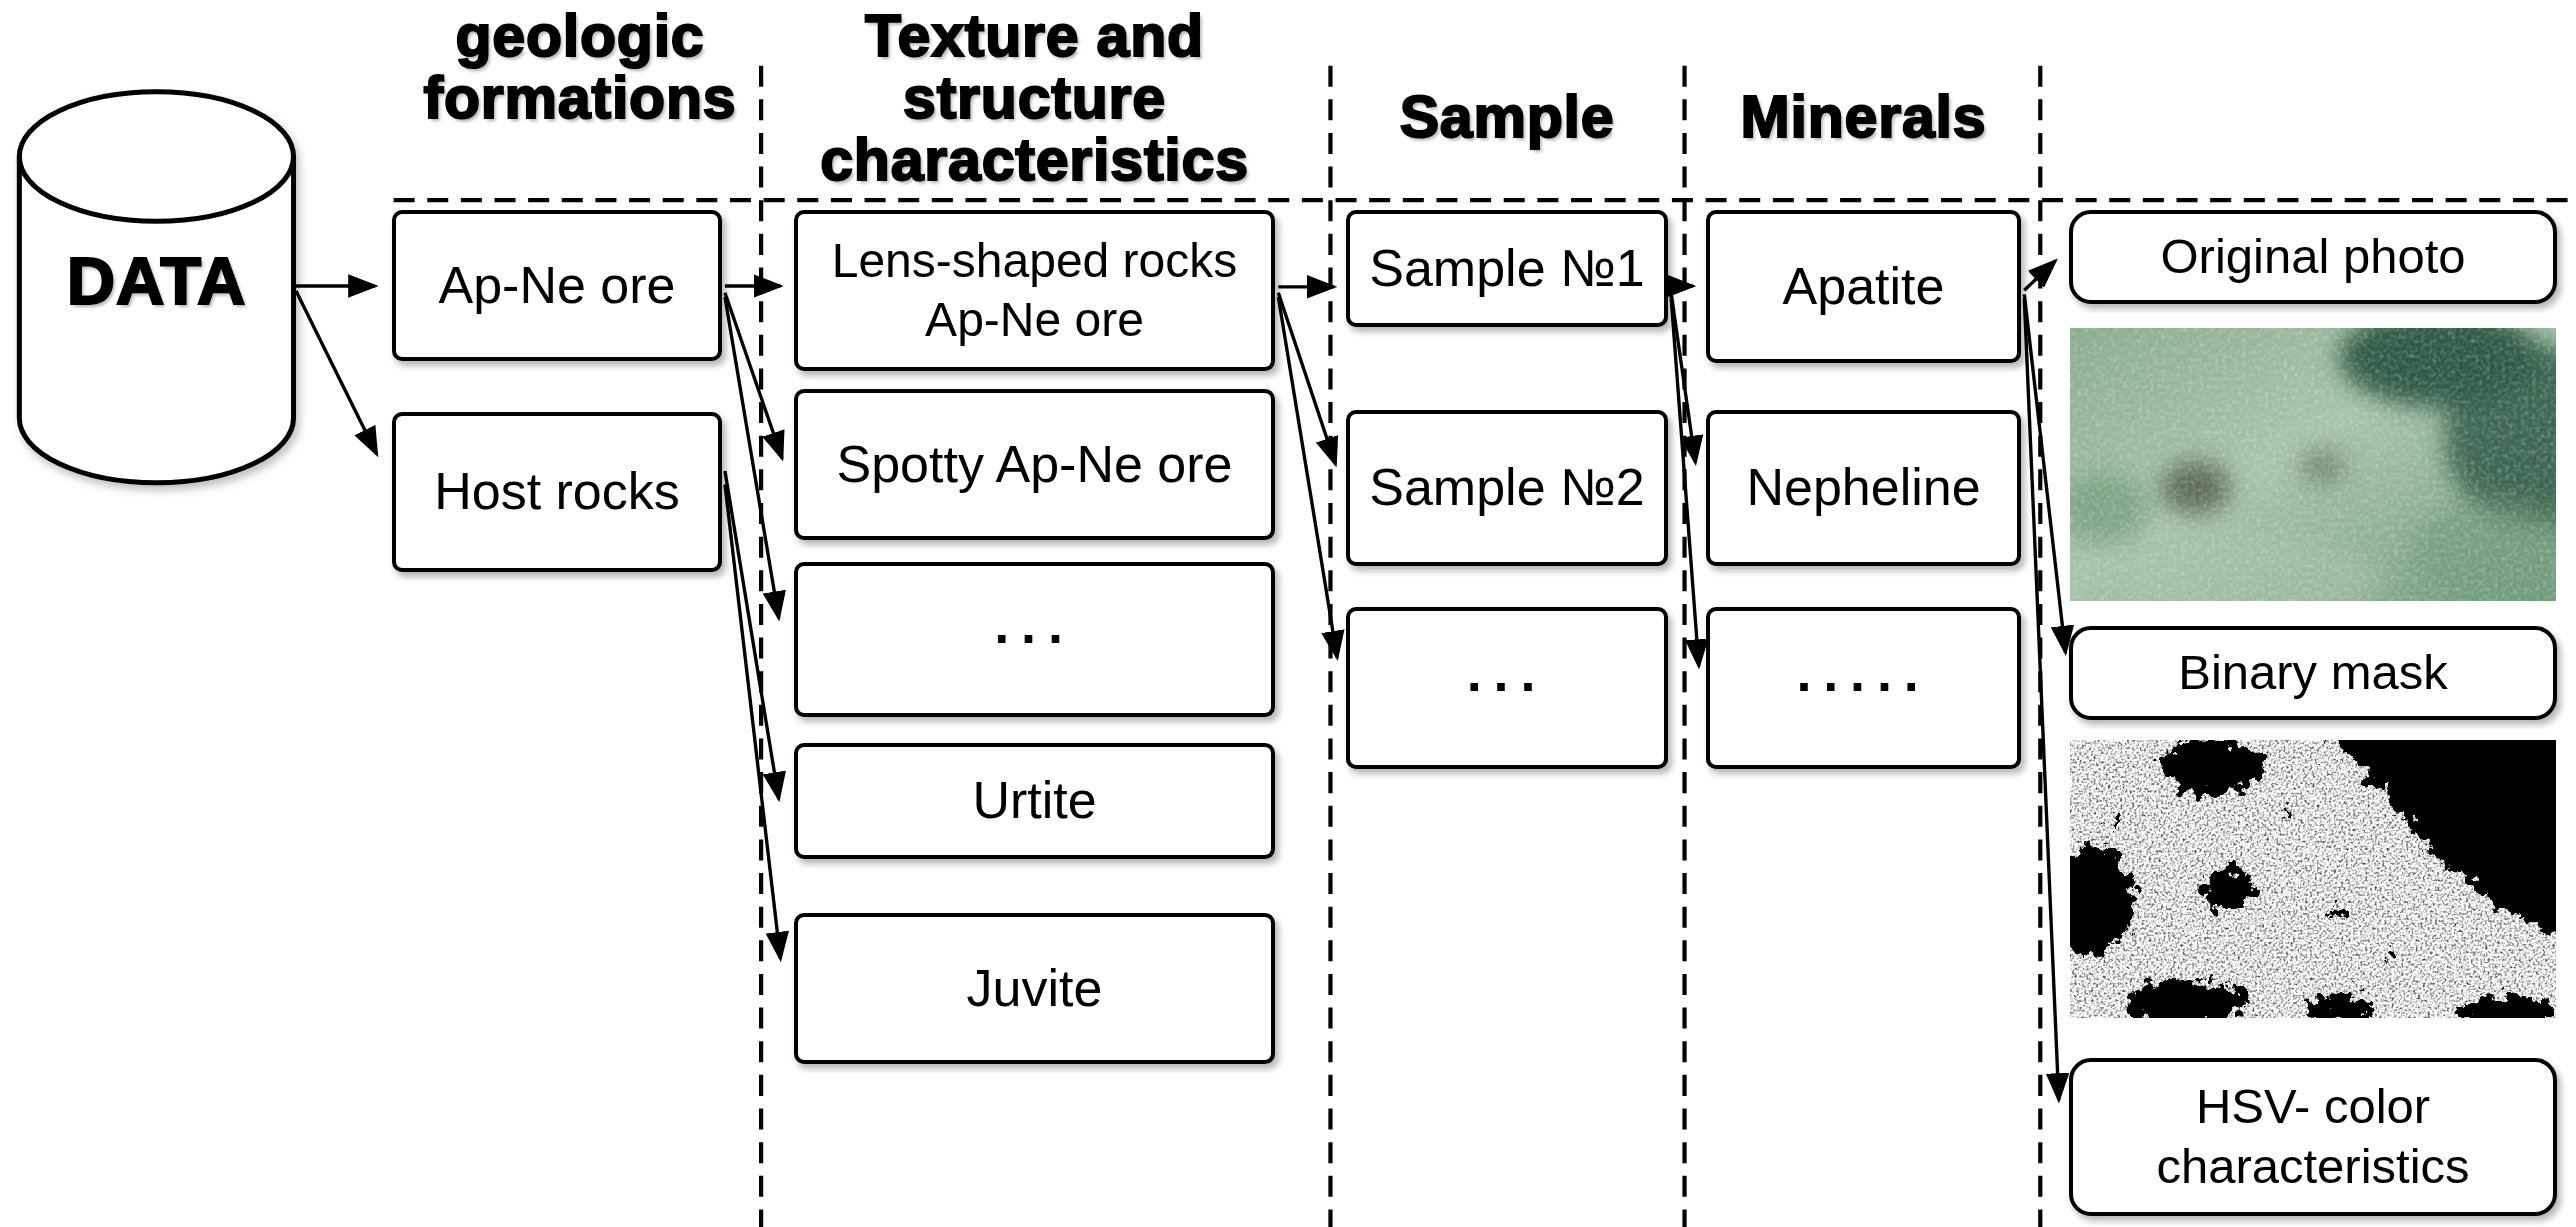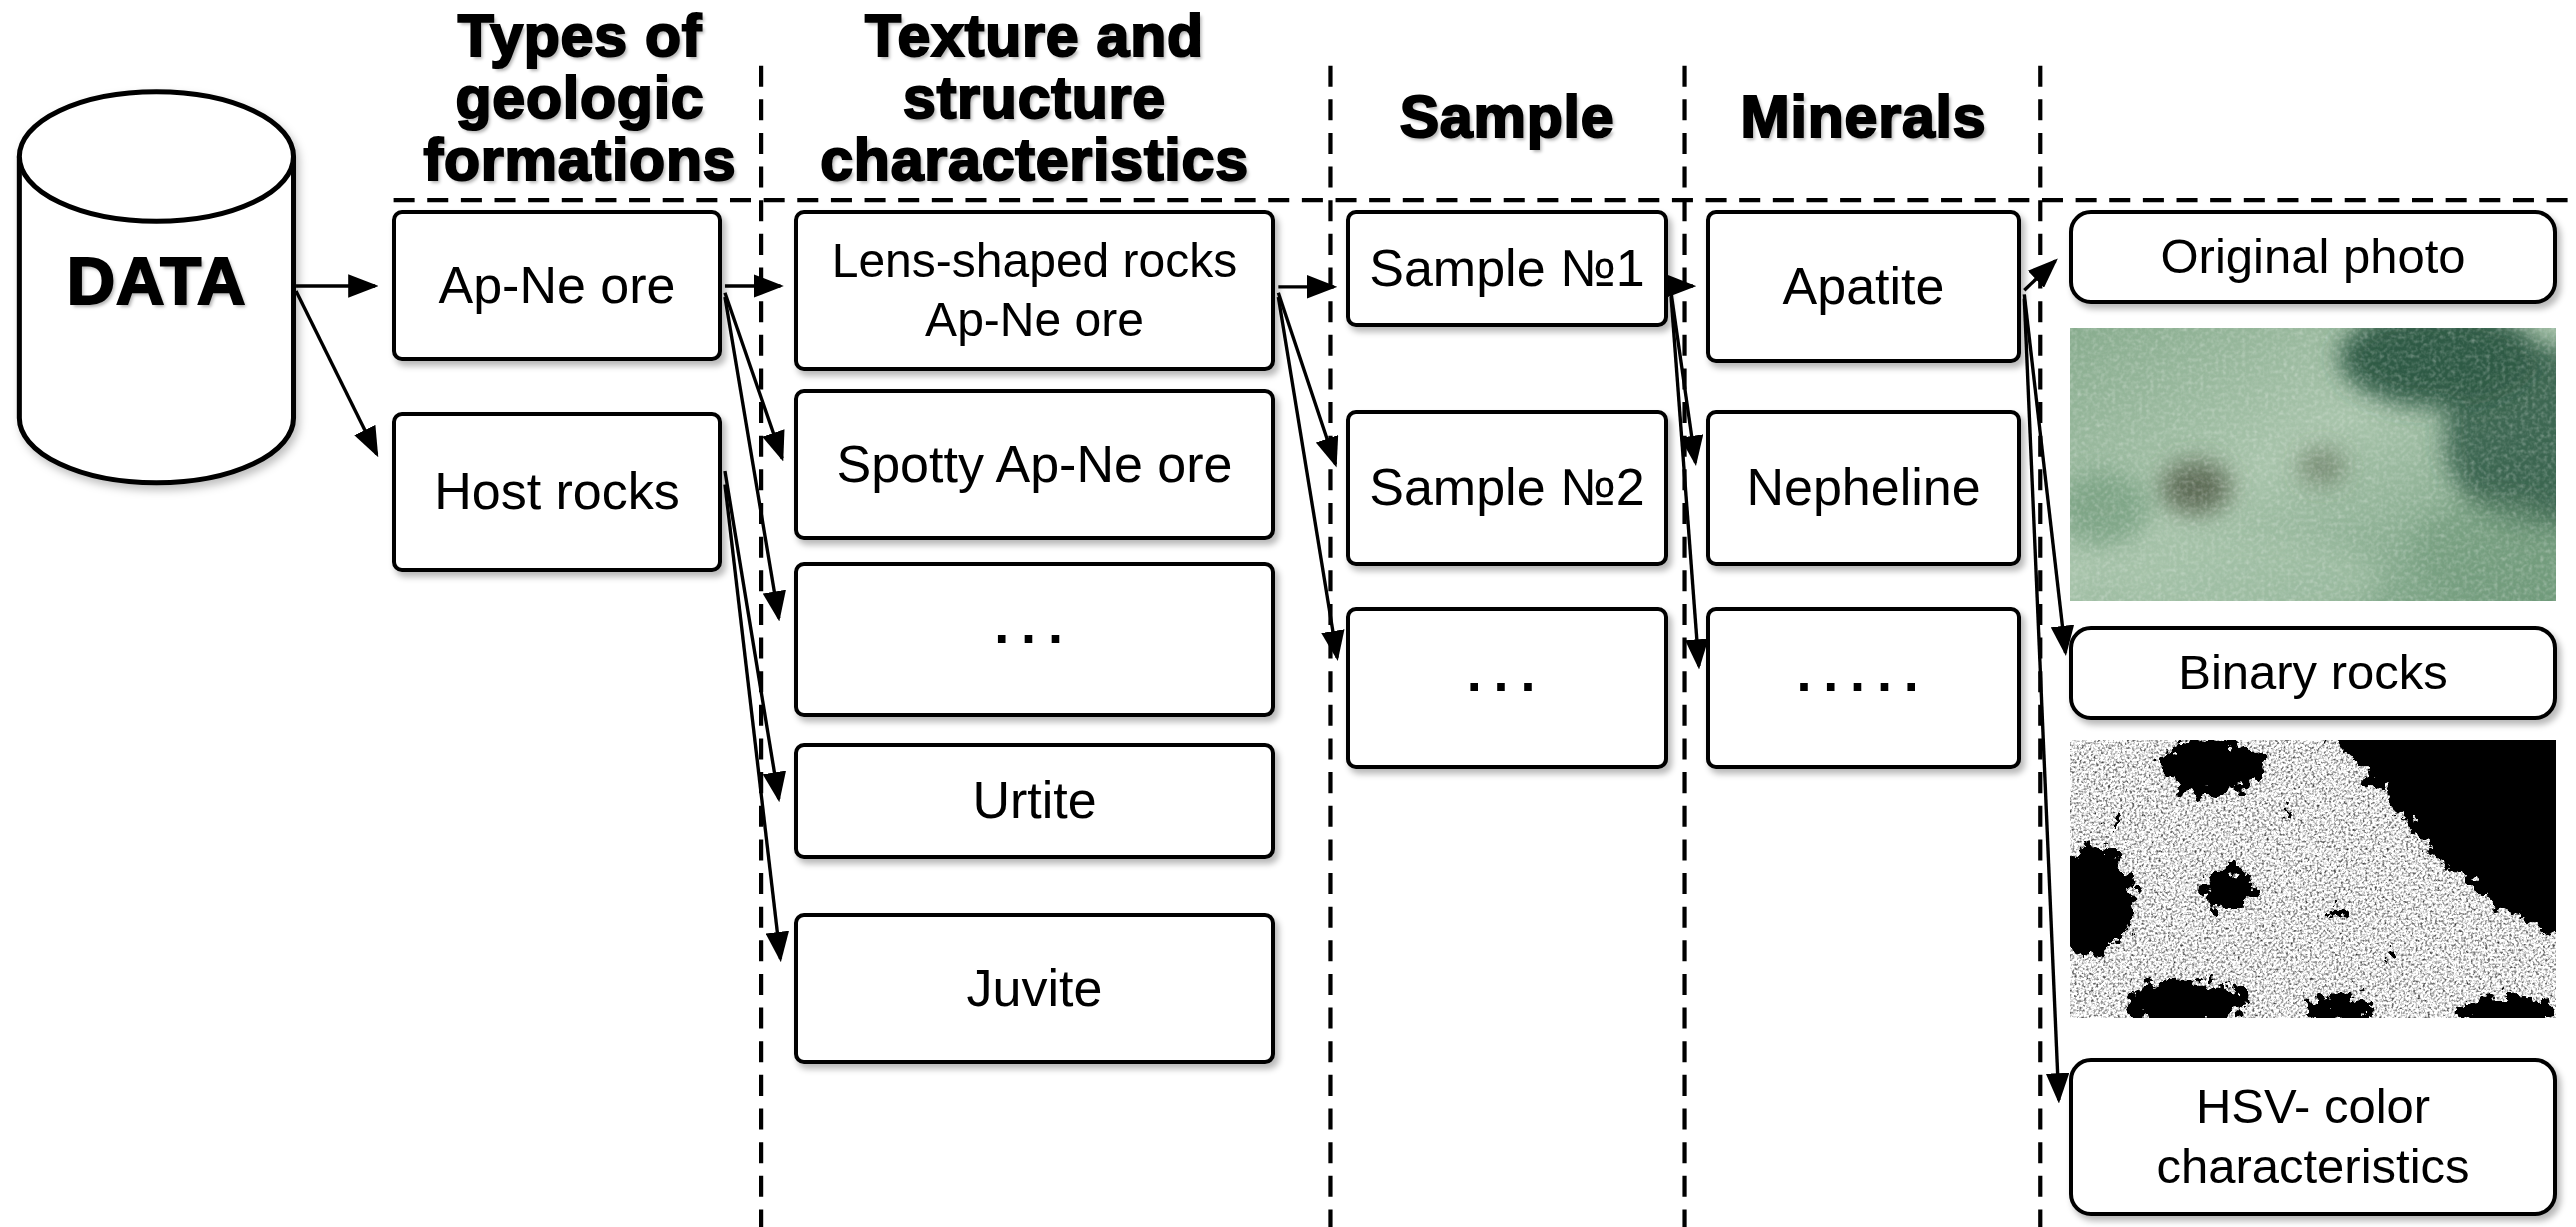--- a/index.html
+++ b/index.html
@@ -66,21 +66,20 @@
       <line x1="2407" y1="350" x2="2456" y2="776"></line>
       <line x1="2407" y1="355" x2="2448" y2="1308"></line>
     </g>
   </svg>
 
   <div class="cyl-label heavy">
     <div>DATA</div>
   </div>
 
   <div class="header heavy" style="left:378px;top:5px;width:404px;">
-    <div>Types of</div>
     <div>geologic</div>
     <div>formations</div>
   </div>
   <div class="header heavy" style="left:782px;top:5px;width:505px;">
     <div>Texture and</div>
     <div>structure</div>
     <div>characteristics</div>
   </div>
   <div class="header heavy" style="left:1346px;top:86px;width:322px;">
     <div>Sample</div>
@@ -159,21 +158,21 @@
       <ellipse cx="500" cy="265" rx="95" ry="60" opacity="0.6" fill="#6f9a7a"></ellipse>
       <ellipse cx="150" cy="190" rx="42" ry="32" opacity="0.9" fill="#55634c"></ellipse>
       <ellipse cx="300" cy="165" rx="28" ry="22" opacity="0.55" fill="#55634c"></ellipse>
       <ellipse cx="40" cy="215" rx="55" ry="45" opacity="0.7" fill="#6f9a7a"></ellipse>
       <ellipse cx="210" cy="300" rx="160" ry="55" opacity="0.55" fill="#a8c4ab"></ellipse>
     </g>
     <rect x="0" y="0" width="578" height="325" filter="url(#pnoise)" opacity="0.45"></rect>
   </svg>
 
   <div class="box small-r" style="left:2069px;top:626px;width:488px;height:94px;font-size:49px;">
-    <span>Binary rocks</span>
+    <span>Binary mask</span>
   </div>
 
   <svg class="img" style="left:2070px;top:740px;width:486px;height:278px;" viewBox="0 0 578 330" preserveAspectRatio="none">
     <defs>
       <filter id="rough" x="-25%" y="-25%" width="150%" height="150%">
         <feTurbulence type="fractalNoise" baseFrequency="0.07" numOctaves="4" seed="5" result="n"></feTurbulence>
         <feDisplacementMap in="SourceGraphic" in2="n" scale="42" xChannelSelector="R" yChannelSelector="G"></feDisplacementMap>
       </filter>
       <filter id="mspeck">
         <feTurbulence type="fractalNoise" baseFrequency="0.35" numOctaves="2" seed="9"></feTurbulence>

